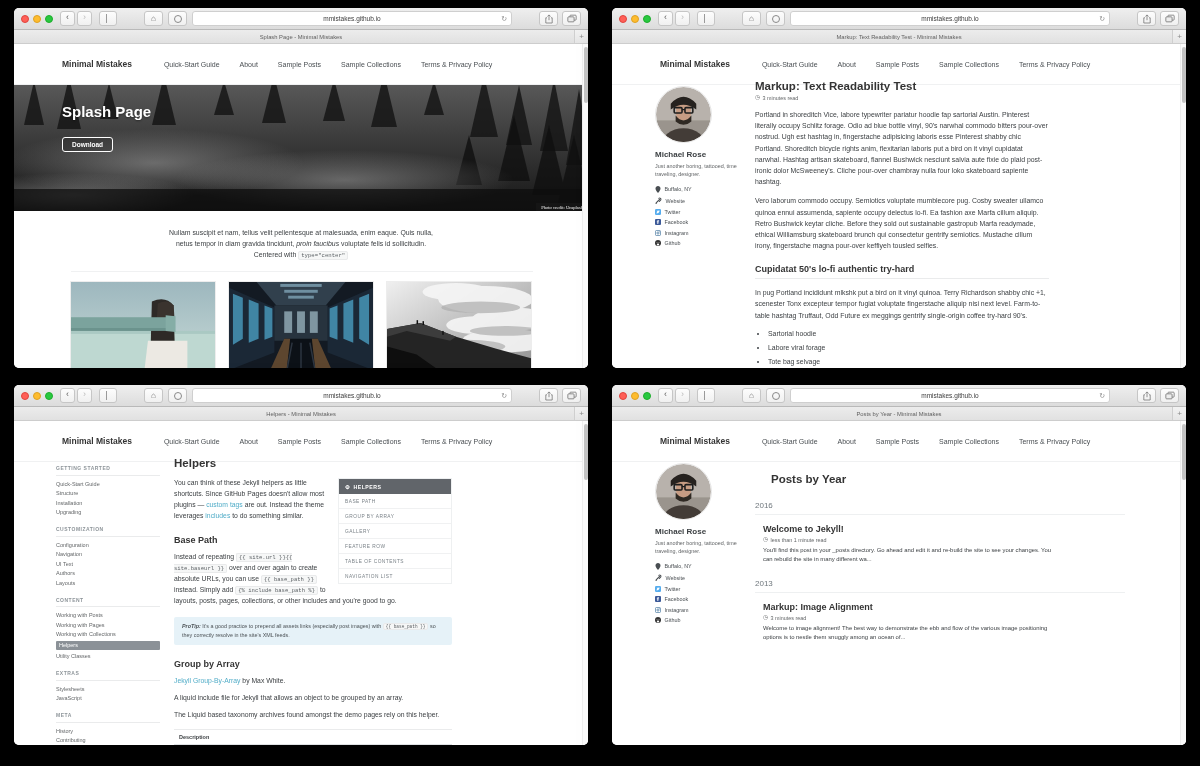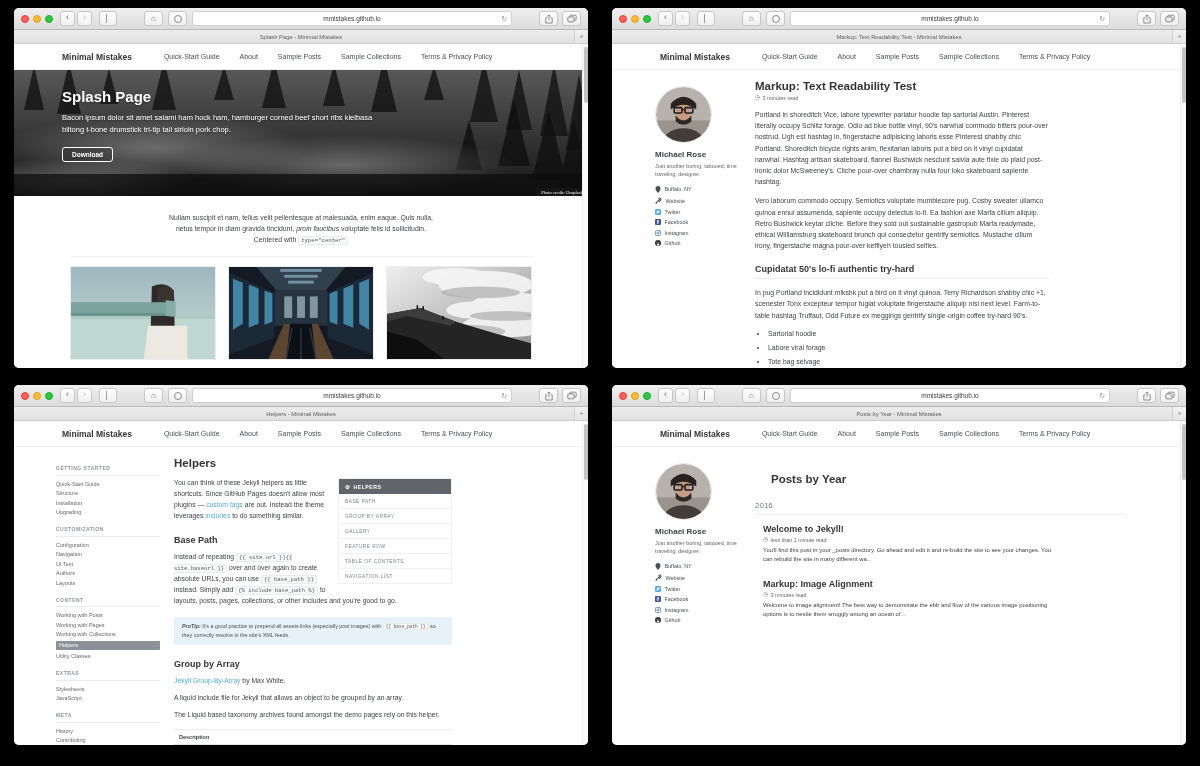--- a/index.html
+++ b/index.html
@@ -24,21 +24,21 @@
   .refresh{position:absolute;right:4px;font-size:7px;color:#8a8a8a}
   .rightbtns{display:flex;gap:4px;align-items:center}
   .iconbtn{width:17px;height:13px;border:1px solid #c6c6c6;border-radius:3px;background:linear-gradient(#fdfdfd,#f0f0f0);display:flex;align-items:center;justify-content:center}
   .tabbar{height:13px;background:linear-gradient(#ececec,#e1e1e1);border-bottom:1px solid #cdcdcd;display:flex;align-items:center;justify-content:center;position:relative}
   .tabtitle{font-size:5.8px;color:#616161}
   .newtab{position:absolute;right:0;top:0;bottom:0;width:13px;border-left:1px solid #cfcfcf;display:flex;align-items:center;justify-content:center;color:#8a8a8a;font-size:8px;background:linear-gradient(#f2f2f2,#e6e6e6)}
   
   .site{position:relative;height:324px;background:#fff;overflow:hidden}
   .scroll-track{position:absolute;right:0;top:0;bottom:0;width:5px;background:#fafafa;border-left:1px solid #ededed;z-index:9}
   .scroll-thumb{position:absolute;right:.5px;top:3px;width:4px;height:56px;background:#c3c3c3;border-radius:2px}
-  .masthead{height:26px;border-bottom:1px solid #f0f1f2;display:flex;align-items:center;padding:0 16px 0 48px;gap:20px;box-sizing:border-box}
+  .masthead{height:41px;border-bottom:1px solid #f0f1f2;display:flex;align-items:center;padding:0 16px 0 48px;gap:20px;box-sizing:border-box}
   .brand{font-weight:bold;font-size:8.5px;color:#343434;margin-right:12px;white-space:nowrap}
   .navlink{font-size:7px;color:#494e52;white-space:nowrap}
   .link{color:#52adc8}
   
   .hero{height:126px;position:relative;color:#fff;overflow:hidden}
   .hero>svg{position:absolute;left:0;top:0;width:100%;height:100%}
   .hero-inner{position:relative;padding:10px 48px;z-index:2}
   .hero-title{font-size:15px;font-weight:bold;margin:8px 0 7px;text-shadow:0 1px 2px rgba(0,0,0,.4)}
   .hero-sub{font-size:7.5px;line-height:1.65;width:312px;text-shadow:0 1px 2px rgba(0,0,0,.4)}
   .dl-btn{display:inline-block;margin-top:10px;border:1px solid #fff;border-radius:3px;padding:3px 9px;font-size:6.5px;font-weight:bold;color:#fff;background:rgba(0,0,0,.15)}
@@ -193,21 +193,20 @@
             <polygon points="560,50 578,126 542,126"></polygon>
           <polygon points="455,50 468,100 442,100"></polygon>
         </g>
         <ellipse cx="140" cy="78" rx="150" ry="34" fill="url(#fogG)"></ellipse>
         <ellipse cx="330" cy="95" rx="170" ry="30" fill="url(#fogG)"></ellipse>
         <ellipse cx="60" cy="110" rx="120" ry="22" fill="url(#fogG)"></ellipse>
         <rect y="104" width="574" height="22" fill="#0d0d0d" opacity=".75"></rect>
       </svg>
       <div class="hero-inner">
         <div class="hero-title">Splash Page</div>
-        <div class="hero-sub">Bacon ipsum dolor sit amet salami ham hock ham, hamburger corned beef short ribs kielbasa biltong t-bone drumstick tri-tip tail sirloin pork chop.</div>
         <span class="dl-btn">Download</span>
       </div>
       <span class="credit">Photo credit: Unsplash</span>
     </div>
     <div class="intro">
       <p><span>Nullam suscipit et nam, tellus velit pellentesque at malesuada, enim eaque. Quis nulla, netus tempor in diam gravida tincidunt, </span><i>proin faucibus</i><span> voluptate felis id sollicitudin. Centered with </span><span class="codechip">type="center"</span></p>
     </div>
     <hr class="tl-hr">
     <div class="feature-row">
       <div class="fimg">
@@ -686,20 +685,21 @@
       <h1 class="a-title" style="margin:16px">Posts by Year</h1>
       <h2 class="year-h">2016</h2>
       <div class="post">
         <div class="post-t">Welcome to Jekyll!</div>
         <div class="meta">
             <span class="clock">◷</span>
             <span>less than 1 minute read</span>
           </div>
         <div class="post-x">You'll find this post in your _posts directory. Go ahead and edit it and re-build the site to see your changes. You can rebuild the site in many different wa...</div>
       </div>
+      <h2 class="year-h">2013</h2>
       <div class="post">
         <div class="post-t">Markup: Image Alignment</div>
         <div class="meta">
             <span class="clock">◷</span>
             <span>3 minutes read</span>
           </div>
         <div class="post-x">Welcome to image alignment! The best way to demonstrate the ebb and flow of the various image positioning options is to nestle them snuggly among an ocean of...</div>
       </div>
     </div>
     <div class="scroll-track">

